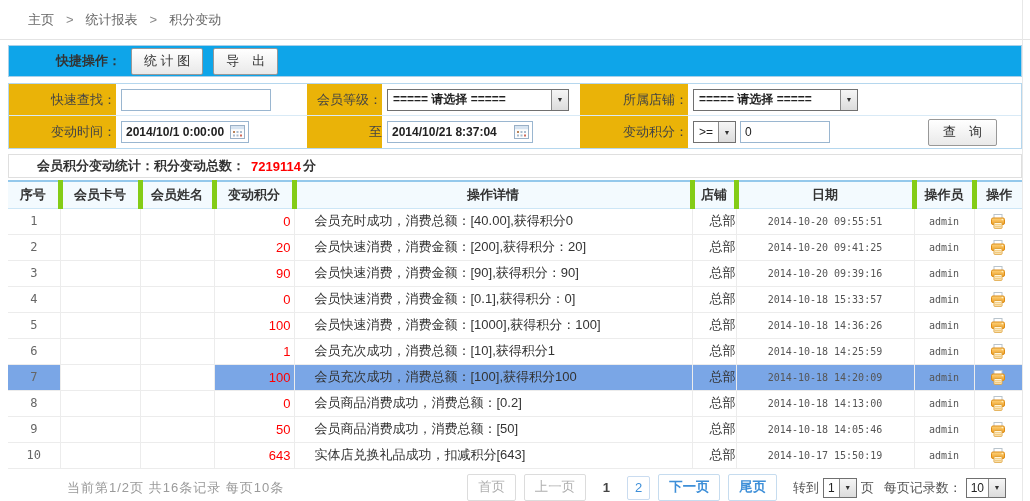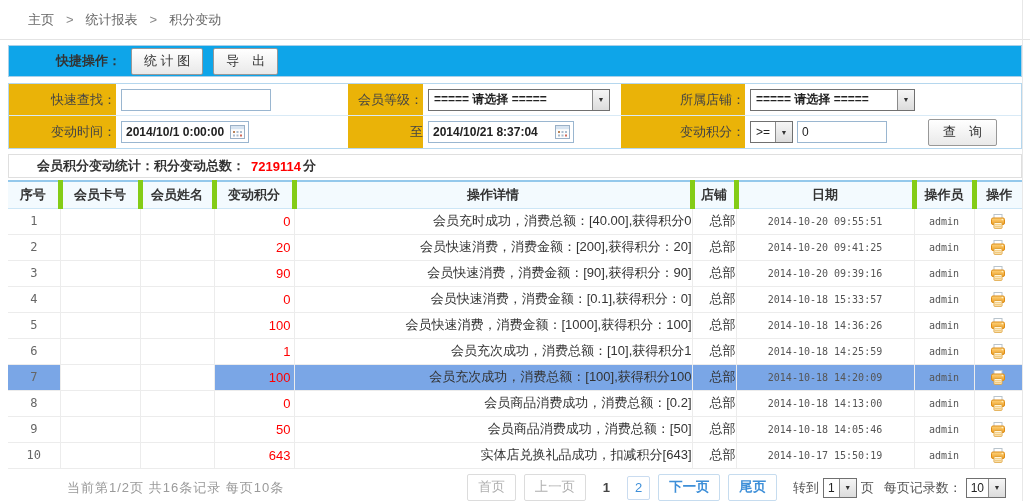--- a/index.html
+++ b/index.html
@@ -20,22 +20,22 @@
   .btn { display:inline-block; margin-left:10px; padding:3px 12px 4px 12px; font-size:13px; color:#333;
     background:linear-gradient(#ffffff,#e9e9e9); border:1px solid #989898; border-radius:2px; cursor:pointer; }
 
   
   .filterbox { margin:6px 8px 0 8px; border:1px solid #b5d7ee; }
   .frow { display:flex; height:32px; }
   .frow.first { border-bottom:1px solid #d9eaf6; }
   .fc { display:flex; align-items:center; }
   .fl { background:#eab308; justify-content:flex-end; padding-right:0; color:#444; }
   .fv { background:#fff; padding-left:5px; }
-  .w-al{width:107px} .w-av{width:232px} .w-bl{width:75px} .w-bv{width:198px}
-  .w-cl{width:124px} .w-cv{width:170px} .w-d{flex:1}
+  .w-al{width:107px} .w-av{width:191px} .w-bl{width:75px} .w-bv{width:198px}
+  .w-cl{width:108px} .w-cv{width:170px} .w-d{flex:1}
   input.text { height:22px; border:1px solid #9ab6d0; padding:0 4px; font-size:12px;
     font-family:"Liberation Sans","DejaVu Sans",sans-serif; color:#222; outline:none; }
   .inp-search { width:150px; }
   .datefield { width:128px; height:22px; border:1px solid #9ab6d0; background:#fff; display:flex;
     align-items:center; padding:0 3px 0 4px; font-weight:bold; font-size:12px; color:#222; cursor:text; }
   .datefield .dval { flex:1; }
   .combo { display:inline-flex; height:22px; border:1px solid #707070; background:#fff; cursor:pointer; }
   .combo .cval { display:flex; align-items:center; padding:0 6px 0 5px; font-weight:bold; font-size:12px; color:#222; }
   .combo .cbtn { width:17px; display:flex; align-items:center; justify-content:center;
     background:linear-gradient(#f6f6f6,#dcdcdc); border-left:1px solid #8a8a8a; font-size:7px; color:#333; }
@@ -52,21 +52,21 @@
   
   table.grid { margin:2px 8px 0 8px; width:1014px; border-collapse:collapse; table-layout:fixed; }
   .grid thead th { height:27px; background:#f3fafe; border-top:2px solid #94c8eb; border-bottom:1px solid #cde6f6;
     border-left:5px solid #84cc16; font-weight:bold; font-size:13px; color:#333; text-align:center; }
   .grid thead th:first-child { border-left:none; }
   .grid td { height:26px; border-bottom:1px solid #ececec; border-left:1px solid #ececec;
     font-size:13px; color:#333; background:#fff; overflow:hidden; white-space:nowrap; }
   .grid td:first-child { border-left:none; }
   .grid td.no { text-align:center; color:#666; font-family:"DejaVu Sans Mono","Liberation Mono",monospace; font-size:12px; }
   .grid td.points { text-align:right; color:var(--red,#f00); padding-right:3px; }
-  .grid td.detail { text-align:right; padding-left:20px; }
+  .grid td.detail { text-align:left; padding-left:20px; }
   .grid td.store { text-align:right; }
   .grid td.date, .grid td.op { text-align:center; color:#555;
     font-family:"DejaVu Sans Mono","Liberation Mono",monospace; font-size:10px; }
   .grid td.print { text-align:center; }
   .grid tr.hl td { background:var(--hl,#7aa6e6); }
   .grid tr.hl td.card, .grid tr.hl td.name { background:#fff; }
   .picon { display:inline-block; width:16px; height:15px; cursor:pointer; vertical-align:middle; }
 
   
   .footer { height:32px; margin-top:3px; display:flex; align-items:center; }

